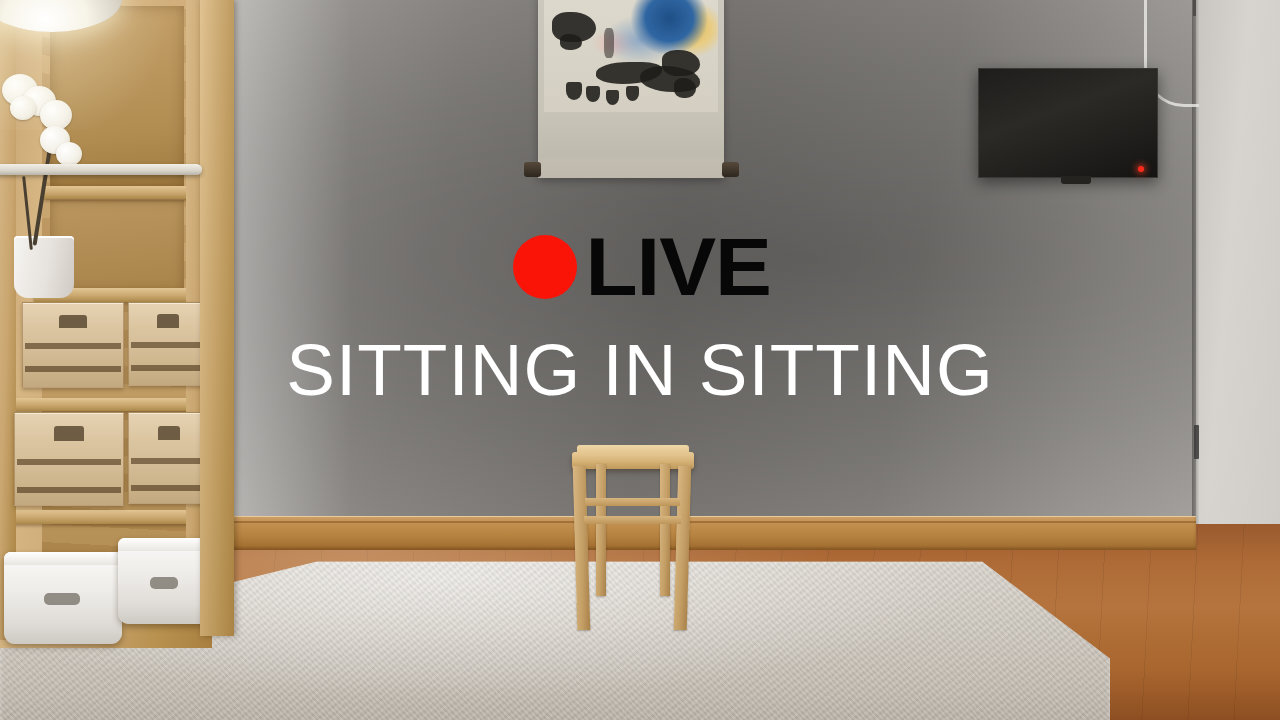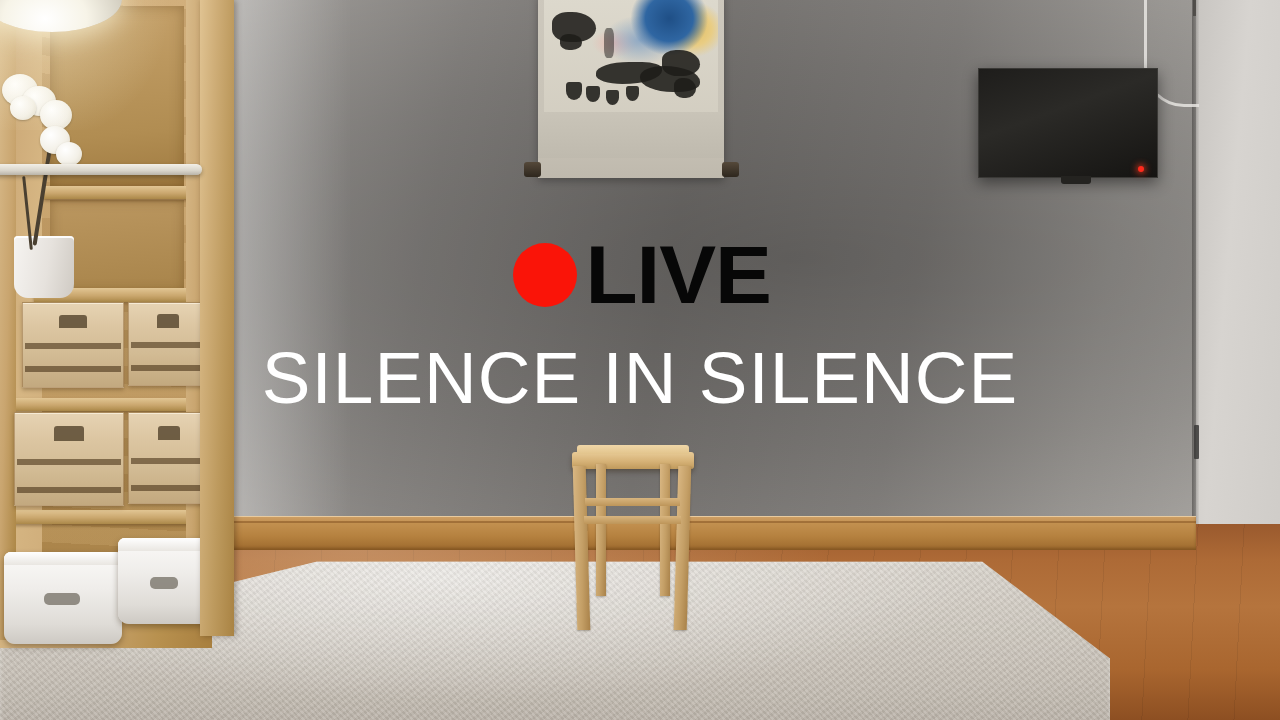--- a/index.html
+++ b/index.html
@@ -259,21 +259,21 @@
   }
   .leg{
     position:absolute;background:linear-gradient(92deg,#d9b783,#c49f66 55%,#a9824a);
     box-shadow:0 1px 2px rgba(40,25,5,.3);
   }
   .rail{
     position:absolute;background:linear-gradient(180deg,#d8b57f,#bd9559);
   }
 
   
-  .overlay{position:absolute;left:0;top:8px;width:1280px;height:696px;pointer-events:none;}
+  .overlay{position:absolute;left:0;top:0;width:1280px;height:696px;pointer-events:none;}
   .line1{
     position:absolute;left:0;top:226px;width:1280px;
     display:flex;align-items:center;justify-content:center;
     gap:22px;
   }
   .reddot{
     width:64px;height:64px;border-radius:50%;
     background:#fa1408;
     flex:0 0 auto;
     margin-right:-10px;
@@ -424,18 +424,18 @@
   <div class="leg" style="left:596px;top:464px;width:10px;height:132px;"></div>
   <div class="leg" style="left:660px;top:464px;width:10px;height:132px;"></div>
   <div class="rail" style="left:585px;top:498px;width:95px;height:8px;"></div>
   <div class="rail" style="left:584px;top:516px;width:97px;height:8px;"></div>
 
   <div class="overlay">
     <div class="line1">
       <div class="reddot"></div>
       <div class="live">LIVE</div>
     </div>
-    <div class="line2">SILENCE IN SILENCE</div>
+    <div class="line2">SITTING IN SITTING</div>
   </div>
 
   <div class="bar-top"></div>
   <div class="bar-bottom"></div>
 </div>
 
 </body></html>

